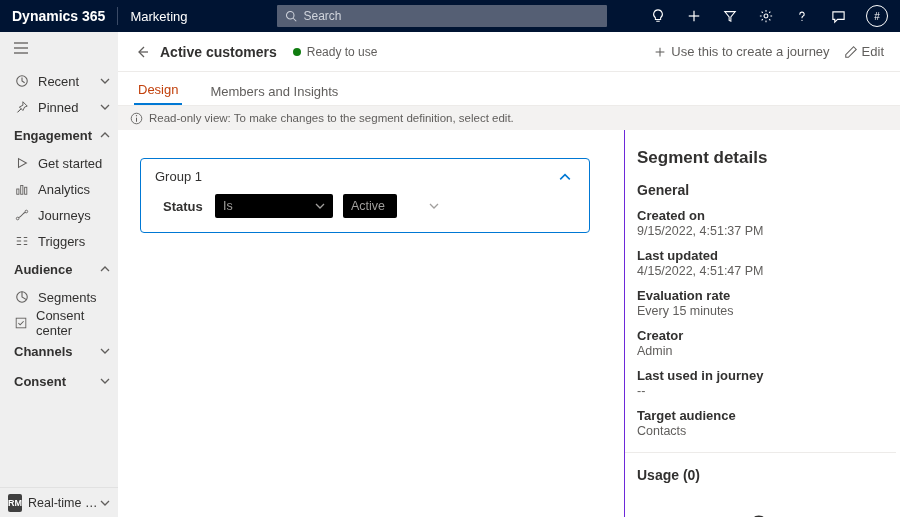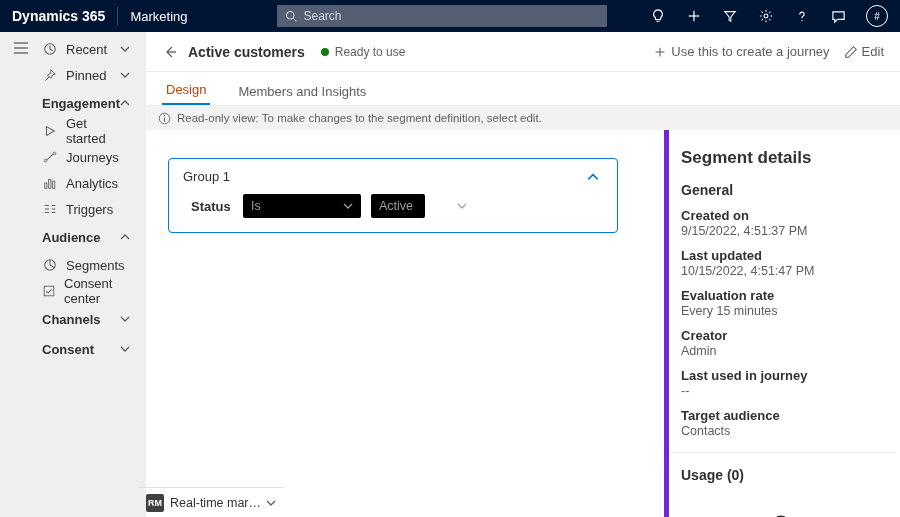--- a/index.html
+++ b/index.html
@@ -15,21 +15,21 @@
   .searchbox svg { margin-right: 6px; }
   .topbar-spacer { flex: 1; }
   .topbar-actions { display: flex; align-items: center; gap: 20px; }
   .topbar-actions .ticon { color: #fff; display: flex; align-items: center; justify-content: center; width: 16px; height: 16px; }
   .avatar-circle { width: 22px; height: 22px; border: 1px solid #fff; border-radius: 50%; display: flex; align-items: center; justify-content: center; font-size: 10px; }
 
   
   .body { flex: 1; display: flex; min-height: 0; }
 
   
-  .sidebar { width: 146px; background: #efefef; display: flex; flex-direction: row; font-size: 13px; color: #323130; position: relative; }
+  .sidebar { width: 118px; background: #efefef; display: flex; flex-direction: column; font-size: 13px; color: #323130; position: relative; }
   .sidebar-toggle { height: 32px; display: flex; align-items: center; padding-left: 14px; }
   .nav-list { padding-top: 4px; }
   .nav-item { display: flex; align-items: center; height: 26px; padding: 0 8px 0 14px; cursor: pointer; }
   .nav-item .nicon { width: 16px; height: 16px; margin-right: 8px; color: #605e5c; display:flex; align-items:center; justify-content:center; }
   .nav-item .chev { margin-left: auto; color: #605e5c; }
   .nav-section { display: flex; align-items: center; height: 30px; padding: 0 8px 0 14px; font-weight: 600; cursor: pointer; }
   .nav-section .chev { margin-left: auto; color: #605e5c; }
   .sidebar-footer { margin-top: auto; height: 30px; border-top: 1px solid #e1e1e1; display: flex; align-items: center; padding: 0 8px 0 8px; font-size: 12.5px; }
   .footer-badge { width: 18px; height: 18px; background: #404040; color: #fff; font-size: 9px; font-weight: 600; display: flex; align-items: center; justify-content: center; margin-right: 6px; border-radius: 2px; }
   .footer-label { white-space: nowrap; overflow: hidden; text-overflow: ellipsis; max-width: 96px; }
@@ -59,21 +59,21 @@
   .group-header { display: flex; align-items: center; font-size: 13px; color: #323130; margin-bottom: 10px; }
   .group-header .chev { margin-left: auto; color: #0078d4; }
   .cond-row { display: flex; align-items: center; gap: 10px; padding-left: 8px; }
   .cond-label { font-size: 13px; font-weight: 600; width: 42px; }
   .cond-field { height: 24px; background: #000000; color: #a19f9d; display: flex; align-items: center; padding: 0 8px; border-radius: 2px; font-size: 12.5px; }
   .cond-field .dd { margin-left: auto; }
   .f-is { width: 118px; }
   .f-active { width: 54px; gap: 44px; }
 
   
-  .details { width: 236px; border-left: 5px solid #6d28d9; padding: 18px 16px 10px 12px; overflow: auto; }
+  .details { width: 276px; border-left: 1px solid #6d28d9; padding: 18px 16px 10px 12px; overflow: auto; }
   .details h2 { font-size: 17px; font-weight: 600; margin: 0 0 14px 0; }
   .details h3 { font-size: 14px; font-weight: 600; margin: 0 0 10px 0; }
   .det-field { margin-bottom: 10px; }
   .det-field .lbl { font-size: 13px; font-weight: 600; color: #323130; }
   .det-field .val { font-size: 12.5px; color: #605e5c; margin-top: 1px; }
   .det-sep { height: 1px; background: #edebe9; margin: 14px -12px 14px -12px; }
   .usage-empty { text-align: center; padding-top: 20px; color: #605e5c; font-size: 12.5px; }
   .usage-empty .bigicon { display:flex; justify-content:center; margin-bottom: 14px; }
 
   svg { display: block; }
@@ -185,36 +185,36 @@
           <span class="nicon">
               <svg width="14" height="14" viewBox="0 0 16 16">
                 <path d="M4 3l9 5-9 5z" stroke="#605e5c" stroke-width="1.2" fill="none"></path>
               </svg>
             </span>
           <span>Get started</span>
         </div>
         <div class="nav-item">
           <span class="nicon">
               <svg width="14" height="14" viewBox="0 0 16 16">
+                <rect x="2" y="8" width="2.5" height="6" stroke="#605e5c" fill="none"></rect>
+                <rect x="6.5" y="4" width="2.5" height="10" stroke="#605e5c" fill="none"></rect>
+                <rect x="11" y="6" width="2.5" height="8" stroke="#605e5c" fill="none"></rect>
+              </svg>
+            </span>
+          <span>Analytics</span>
+        </div>
+        <div class="nav-item">
+          <span class="nicon">
+              <svg width="14" height="14" viewBox="0 0 16 16">
                 <circle cx="3" cy="12" r="1.5" stroke="#605e5c" fill="none"></circle>
                 <circle cx="13" cy="4" r="1.5" stroke="#605e5c" fill="none"></circle>
                 <path d="M4 11c3 0 5-6 8-6" stroke="#605e5c" stroke-width="1.2" fill="none"></path>
               </svg>
             </span>
           <span>Journeys</span>
-        </div>
-        <div class="nav-item">
-          <span class="nicon">
-              <svg width="14" height="14" viewBox="0 0 16 16">
-                <rect x="2" y="8" width="2.5" height="6" stroke="#605e5c" fill="none"></rect>
-                <rect x="6.5" y="4" width="2.5" height="10" stroke="#605e5c" fill="none"></rect>
-                <rect x="11" y="6" width="2.5" height="8" stroke="#605e5c" fill="none"></rect>
-              </svg>
-            </span>
-          <span>Analytics</span>
         </div>
         <div class="nav-item">
           <span class="nicon">
               <svg width="14" height="14" viewBox="0 0 16 16">
                 <path d="M2 4h5M2 8h5M2 12h5M10 4h4M10 8h4M10 12h4" stroke="#605e5c" stroke-width="1.2"></path>
               </svg>
             </span>
           <span>Triggers</span>
         </div>
 
@@ -356,21 +356,21 @@
 
         <div class="details">
           <h2>Segment details</h2>
           <h3>General</h3>
           <div class="det-field">
             <div class="lbl">Created on</div>
             <div class="val">9/15/2022, 4:51:37 PM</div>
           </div>
           <div class="det-field">
             <div class="lbl">Last updated</div>
-            <div class="val">10/15/2022, 4:51:47 PM</div>
+            <div class="val">4/15/2022, 4:51:47 PM</div>
           </div>
           <div class="det-field">
             <div class="lbl">Evaluation rate</div>
             <div class="val">Every 15 minutes</div>
           </div>
           <div class="det-field">
             <div class="lbl">Creator</div>
             <div class="val">Admin</div>
           </div>
           <div class="det-field">

